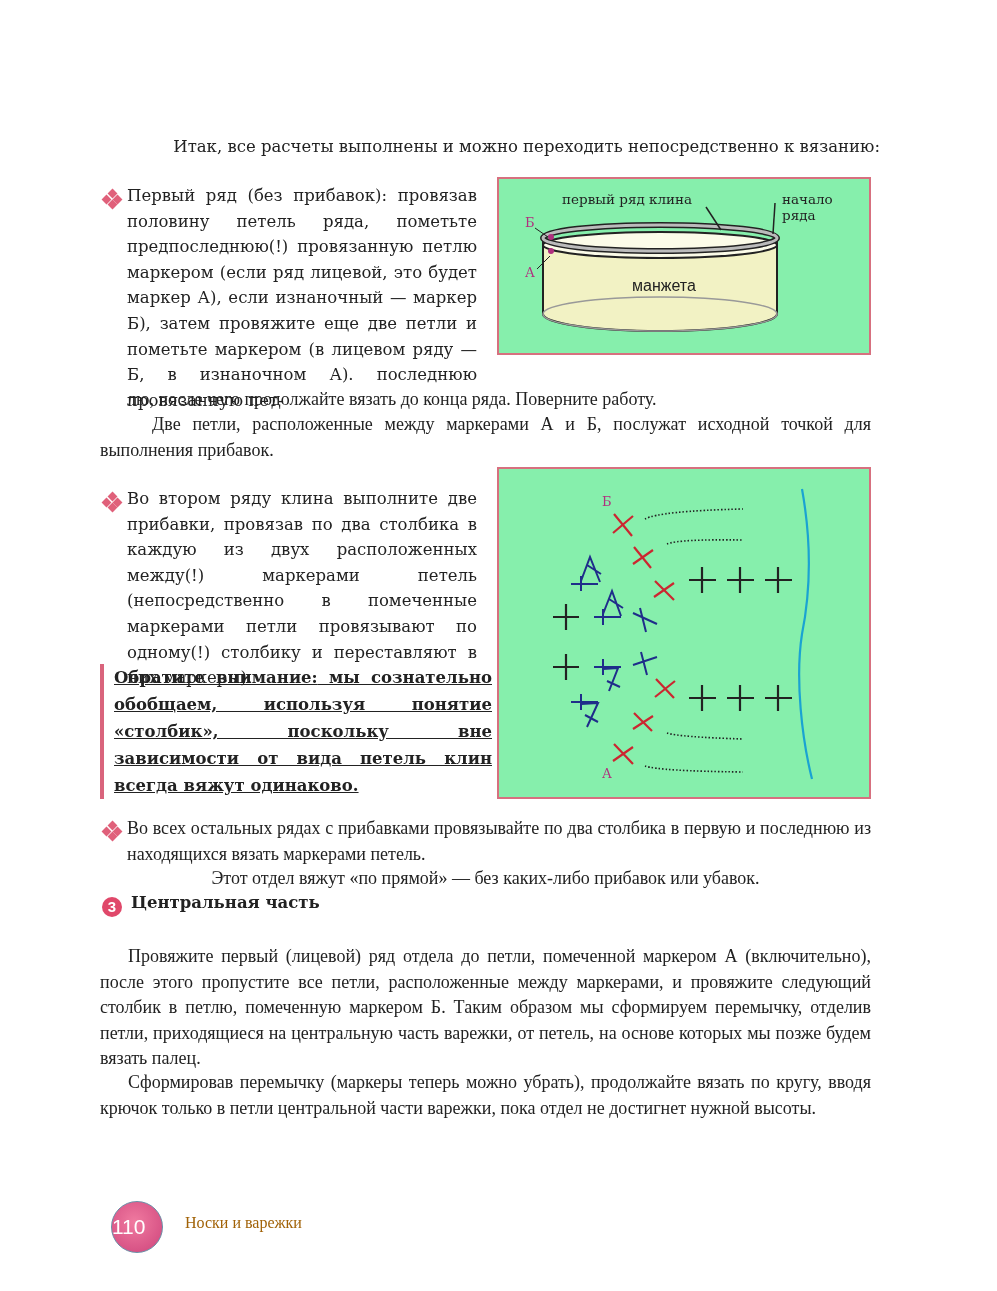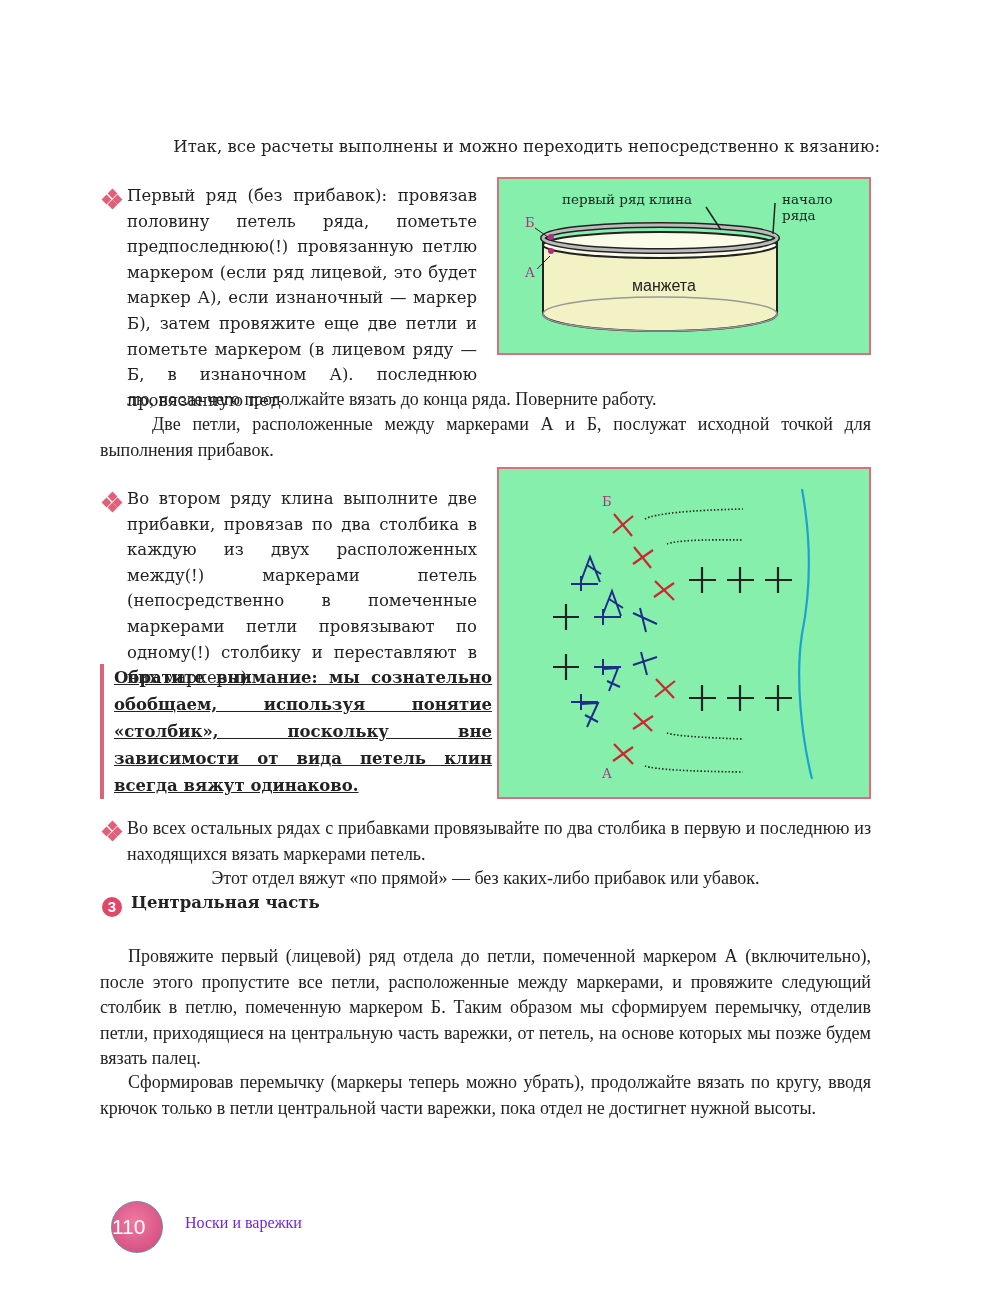--- a/index.html
+++ b/index.html
@@ -19,21 +19,21 @@
   .note .rest { font-weight: bold; }
   .sec-num { position: absolute; left: 102px; top: 897px; width: 20px; height: 20px; border-radius: 50%;
              background: #e0486a; color: #fff; font-family: "Liberation Sans", sans-serif; font-size: 15px;
              font-weight: bold; text-align: center; line-height: 20px; }
   .sec-title { position: absolute; left: 131px; top: 893px; font-family: "DejaVu Serif", serif;
                font-weight: bold; font-size: 16.5px; }
   .badge { position: absolute; left: 111px; top: 1201px; width: 52px; height: 52px; border-radius: 50%;
            background: radial-gradient(circle at 45% 40%, #f07aa0, #d85486 70%, #c24677);
            border: 1px solid #6a8ea6; box-sizing: border-box; color: #fff;
            font-family: Liberation Sans, sans-serif; font-size: 21px; text-align: left; line-height: 50px; }
-  .footer-title { position: absolute; left: 185px; top: 1214px; font-family: "Liberation Serif", serif; font-size: 16px; color: #6d28d9; }
+  .footer-title { position: absolute; left: 185px; top: 1214px; font-family: "Liberation Serif", serif; font-size: 16px; color: #a16207; }
 </style>
 </head>
 <body>
 
 <p class="p" style="left:100px; top:134px; width:780px; text-align:right;">Итак, все расчеты выполнены и можно переходить непосредственно к вязанию:</p>
 
 <span class="bullet-icon" style="left:103px; top:190px;">
     <i></i>
     <i></i>
     <i></i>

